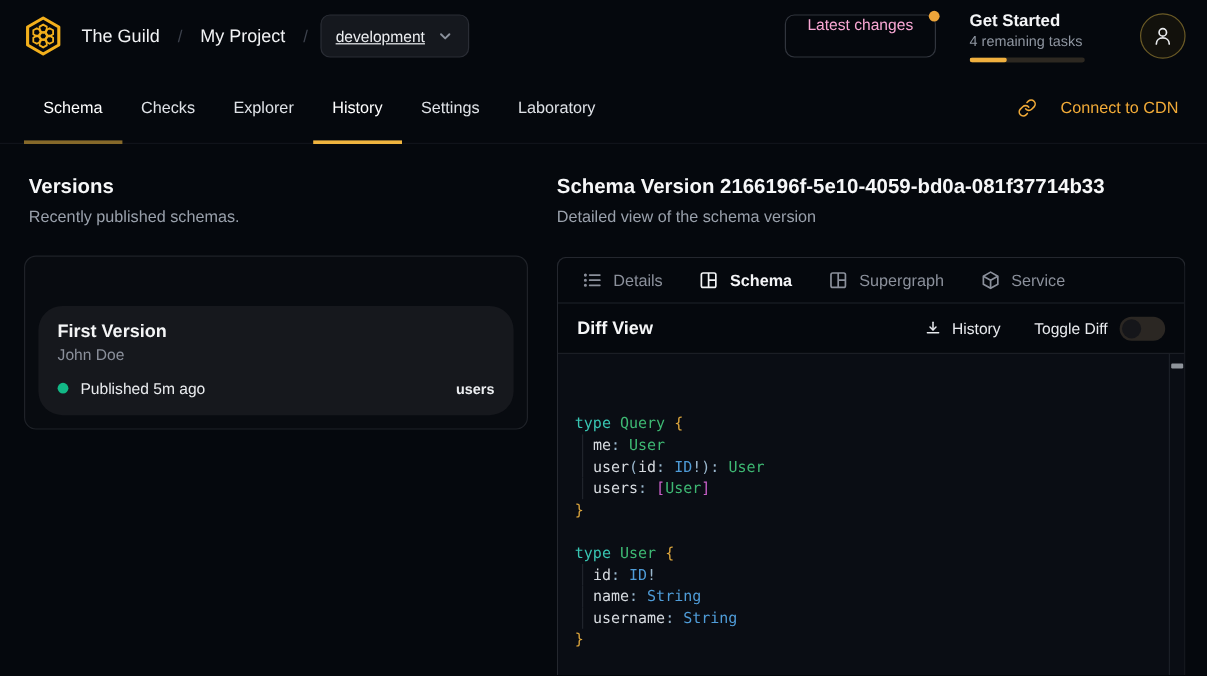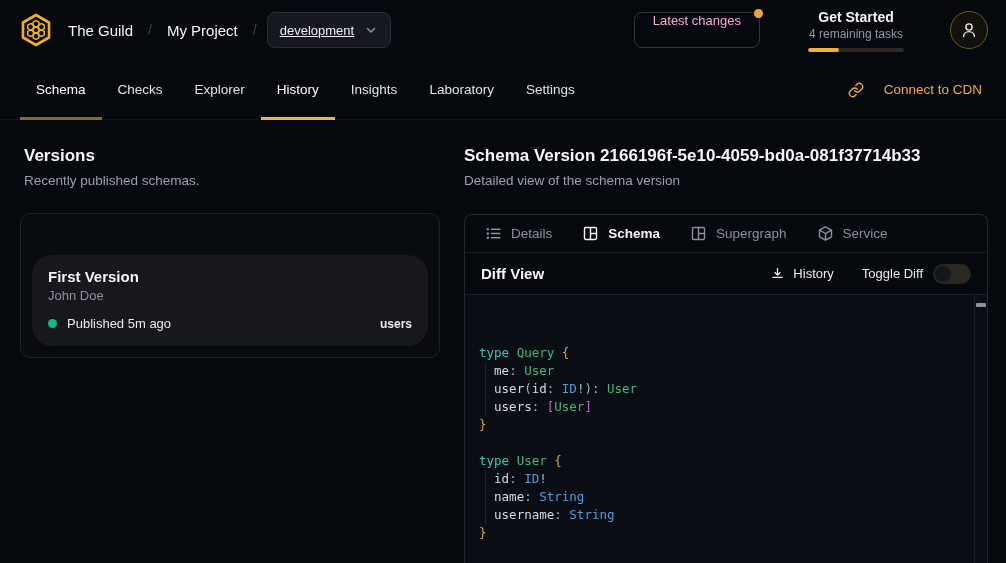--- a/index.html
+++ b/index.html
@@ -36,21 +36,21 @@
     position: relative; height: 36px; padding: 0 18px;
     display: flex; align-items: flex-start;
     background: transparent; border: 1px solid #31353d; border-radius: 8px;
     font-size: 13px; color: #f9a8d4; cursor: pointer;
   }
   .latest-dot {
     position: absolute; top: -4px; right: -4px;
     width: 9px; height: 9px; border-radius: 50%;
     background: #eda53a;
   }
-  .get-started { margin-left: 48px; width: 96px; text-align: center; }
+  .get-started { margin-left: 28px; width: 96px; }
   .gs-title { font-size: 14px; font-weight: 600; color: #f4f5f7; line-height: 17px; }
   .gs-sub { font-size: 12px; color: #8f96a1; line-height: 15px; margin-top: 1px; }
   .gs-bar { margin-top: 6px; height: 4px; border-radius: 2px; background: #2d2821; overflow: hidden; }
   .gs-fill { height: 100%; background: #f0b03f; border-radius: 2px; }
   .avatar {
     margin-left: 46px; width: 38px; height: 38px; flex: 0 0 38px;
     border-radius: 50%; border: 1px solid #6a5a26; background: #12110c;
     display: flex; align-items: center; justify-content: center; cursor: pointer;
   }
 
@@ -230,23 +230,22 @@
       </span>
     </div>
   </div>
 
   <div class="nav">
     <div class="nav-tabs">
       <div class="nav-tab dim-active">Schema</div>
       <div class="nav-tab">Checks</div>
       <div class="nav-tab">Explorer</div>
       <div class="nav-tab active">History</div>
-      <div class="nav-tab">Insights</div>
+      <div class="nav-tab">Settings</div>
       <div class="nav-tab">Laboratory</div>
-      <div class="nav-tab">Settings</div>
     </div>
     <div class="cdn-link">
       <span>
         <svg width="16" height="16" viewBox="0 0 24 24" fill="none" stroke="#f2ab38" stroke-width="2" stroke-linecap="round" stroke-linejoin="round">
           <path d="M10 13a5 5 0 0 0 7.54.54l3-3a5 5 0 0 0-7.07-7.07l-1.72 1.71"></path>
           <path d="M14 11a5 5 0 0 0-7.54-.54l-3 3a5 5 0 0 0 7.07 7.07l1.71-1.71"></path>
         </svg>
       </span>
       <span>Connect to CDN</span>
     </div>

